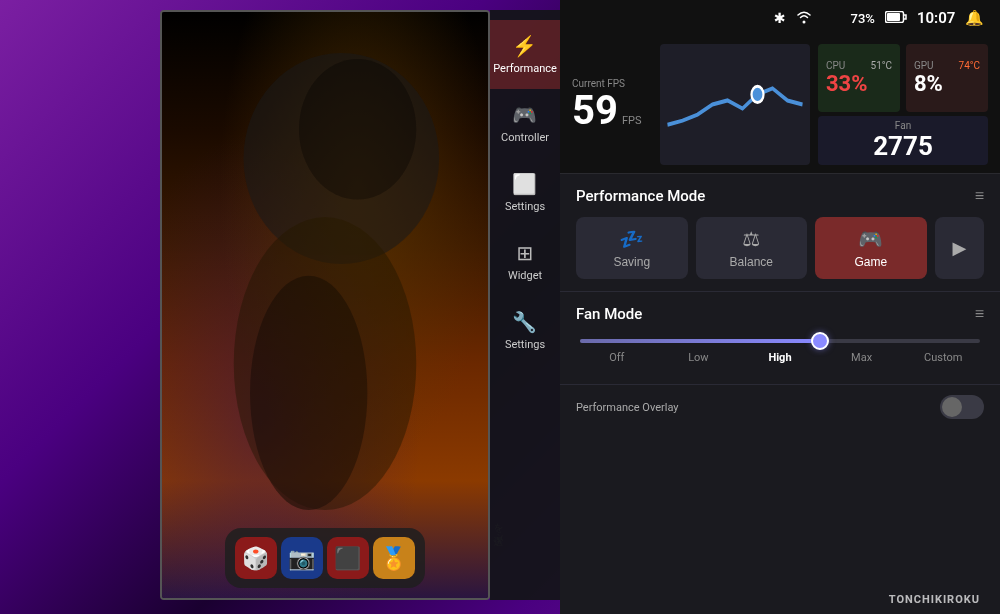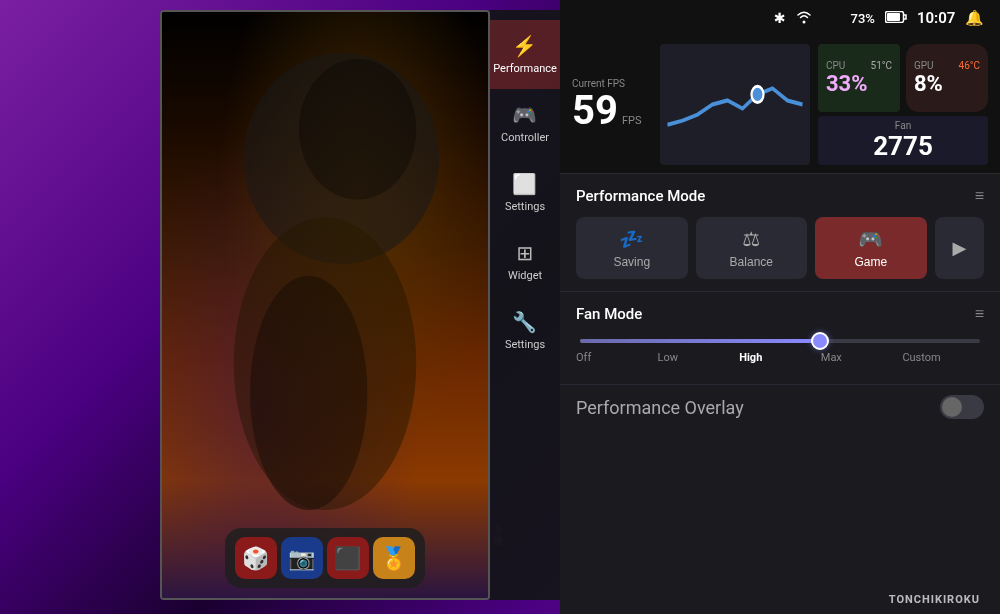--- a/index.html
+++ b/index.html
@@ -229,21 +229,21 @@
     .stat-temp {
       font-size: 10px;
       color: #888;
     }
 
     .stat-temp.hot {
       color: #ff6b35;
     }
 
     .cpu-box { background: #1a2a1a; }
-    .gpu-box { background: #2a1a1a; border-radius: 13px; }
+    .gpu-box { background: #2a1a1a; }
     .fan-box { background: #1a1a2a; width: 100%; }
 
     
     .section {
       padding: 12px 16px;
       border-bottom: 1px solid #2a2a35;
     }
 
     .section-header {
       display: flex;
@@ -345,39 +345,39 @@
     .slider-labels {
       display: flex;
       justify-content: space-between;
       padding: 0 0;
     }
 
     .slider-label {
       font-size: 11px;
       color: #888;
       flex: 1;
-      text-align: left;
+      text-align: center;
     }
 
     .slider-label.active {
       color: #fff;
       font-weight: bold;
     }
 
     
     .toggle-row {
       display: flex;
       align-items: center;
       justify-content: space-between;
       padding: 10px 16px;
     }
 
     .toggle-label {
       color: #aaa;
-      font-size: 18px;
+      font-size: 11px;
     }
 
     .toggle-switch {
       width: 44px;
       height: 24px;
       background: #3a3a45;
       border-radius: 12px;
       position: relative;
       cursor: pointer;
     }
@@ -535,26 +535,26 @@
       </svg>
     </div>
 
     <div class="stats-grid">
       <div class="stat-row">
         <div class="stat-box cpu-box">
           <div style="display:flex;justify-content:space-between;align-items:baseline;">
             <span class="stat-label">CPU</span>
             <span class="stat-temp" style="color:#aaa;font-size:10px;">51°C</span>
           </div>
-          <span class="stat-value" style="font-size:22px;color:#f0abfc;">33%</span>
+          <span class="stat-value" style="font-size:22px;color:#ef4444;">33%</span>
         </div>
         <div class="stat-box gpu-box">
           <div style="display:flex;justify-content:space-between;align-items:baseline;">
             <span class="stat-label">GPU</span>
-            <span class="stat-temp hot" style="color:#ff6b35;font-size:10px;">46°C</span>
+            <span class="stat-temp hot" style="color:#ff6b35;font-size:10px;">74°C</span>
           </div>
           <span class="stat-value" style="font-size:22px;color:#fff;">8%</span>
         </div>
       </div>
       <div class="stat-box fan-box" style="display:flex;align-items:center;justify-content:space-between;padding:4px 20px;">
         <span class="stat-label">Fan</span>
         <span class="stat-value" style="font-size:26px;color:#fff;font-weight:bold;">2775</span>
       </div>
     </div>
   </div>

